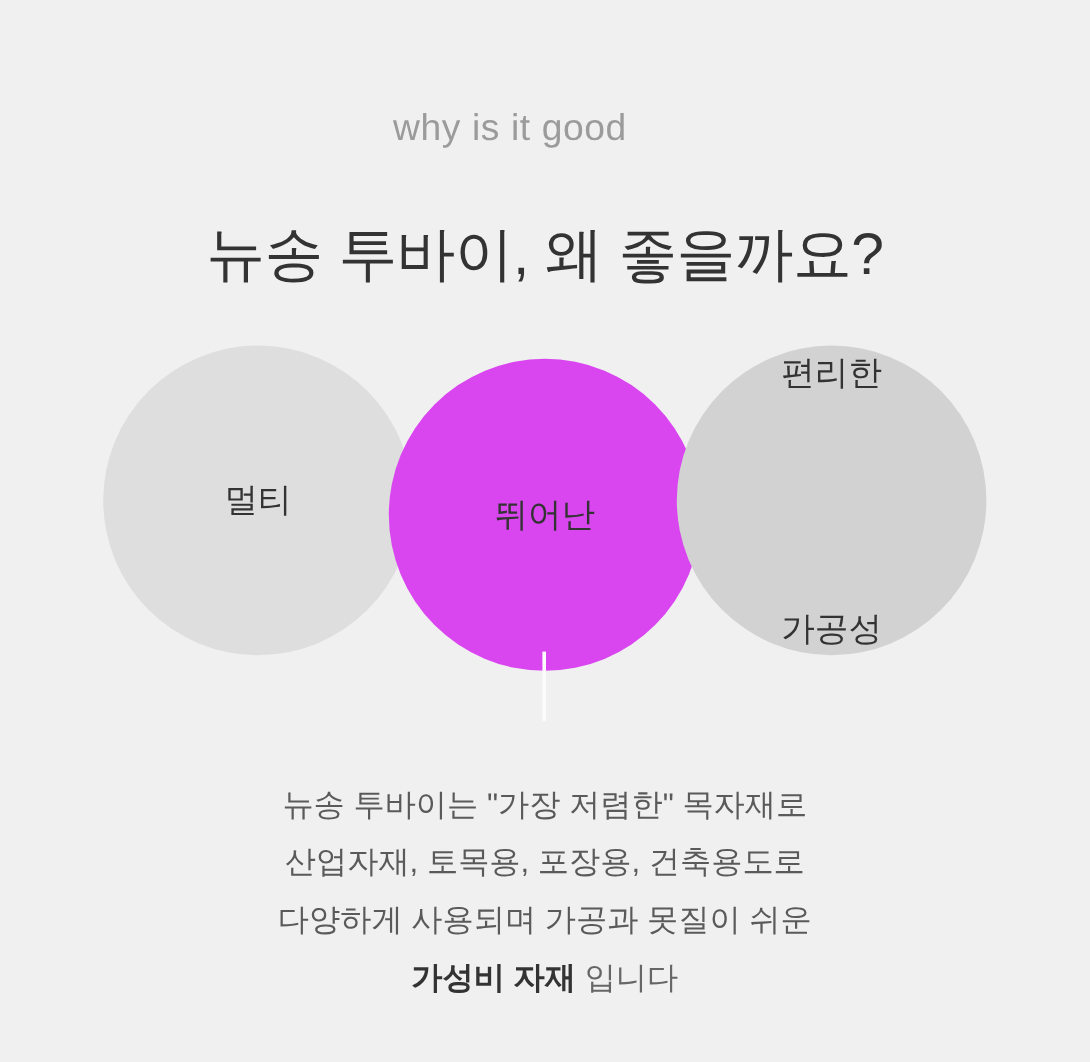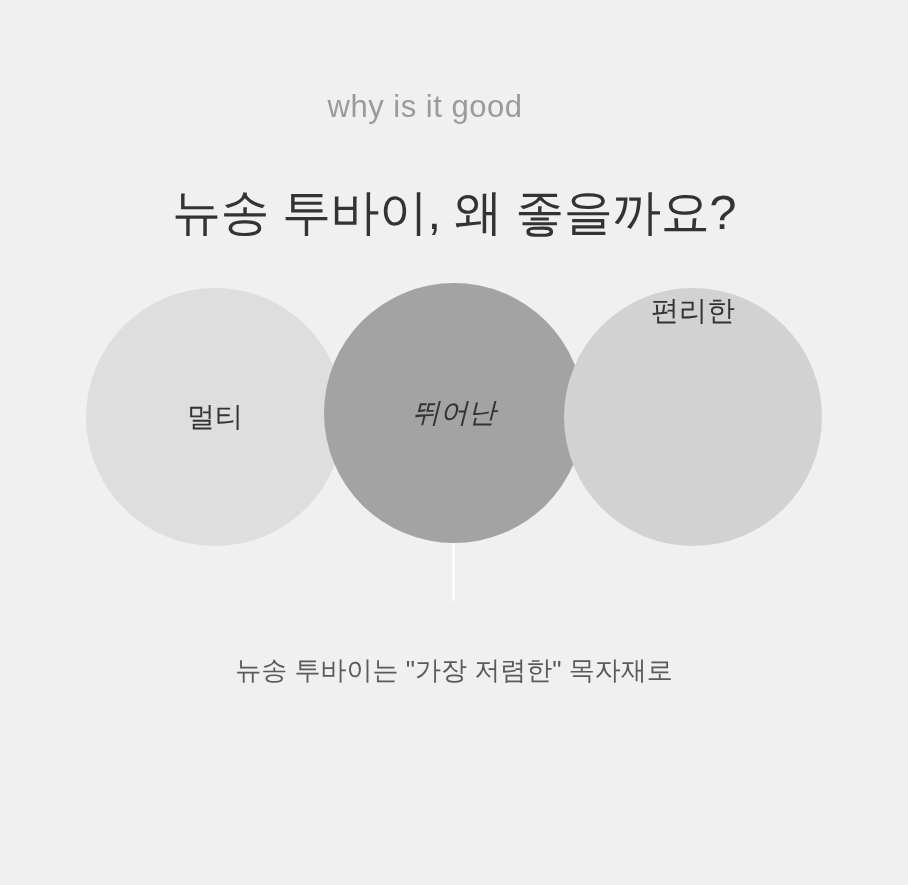--- a/index.html
+++ b/index.html
@@ -86,24 +86,23 @@
     left: 86px;
     top: 5px;
     background: #dedede;
     z-index: 1;
   }
 
   .circle.center {
     width: 260px;
     height: 260px;
     left: 324px;
-    top: 0px;
-    background: #a3a3a3;
+    top: 16px;
+    background: #d946ef;
     z-index: 2;
-    font-style: italic;
   }
 
   .circle.right {
     width: 258px;
     height: 258px;
     left: 564px;
     top: 5px;
     background: #d2d2d2;
     z-index: 3;
     justify-content: space-between;
@@ -159,23 +158,27 @@
     <div class="circle left">
       <span class="circle-line">멀티</span>
     </div>
 
     <div class="circle center">
       <span class="circle-line">뛰어난</span>
     </div>
 
     <div class="circle right">
       <span class="circle-line">편리한</span>
+      <span class="circle-line">가공성</span>
     </div>
 
   </div>
 
   <div class="connector"></div>
 
   <div class="body-copy">
     <span class="ln">뉴송 투바이는 "가장 저렴한" 목자재로</span>
+    <span class="ln">산업자재, 토목용, 포장용, 건축용도로</span>
+    <span class="ln">다양하게 사용되며 가공과 못질이 쉬운</span>
+    <span class="ln"><span class="strong">가성비 자재</span><span class="tail"> 입니다</span></span>
   </div>
 
 </div>
 
 </body></html>

